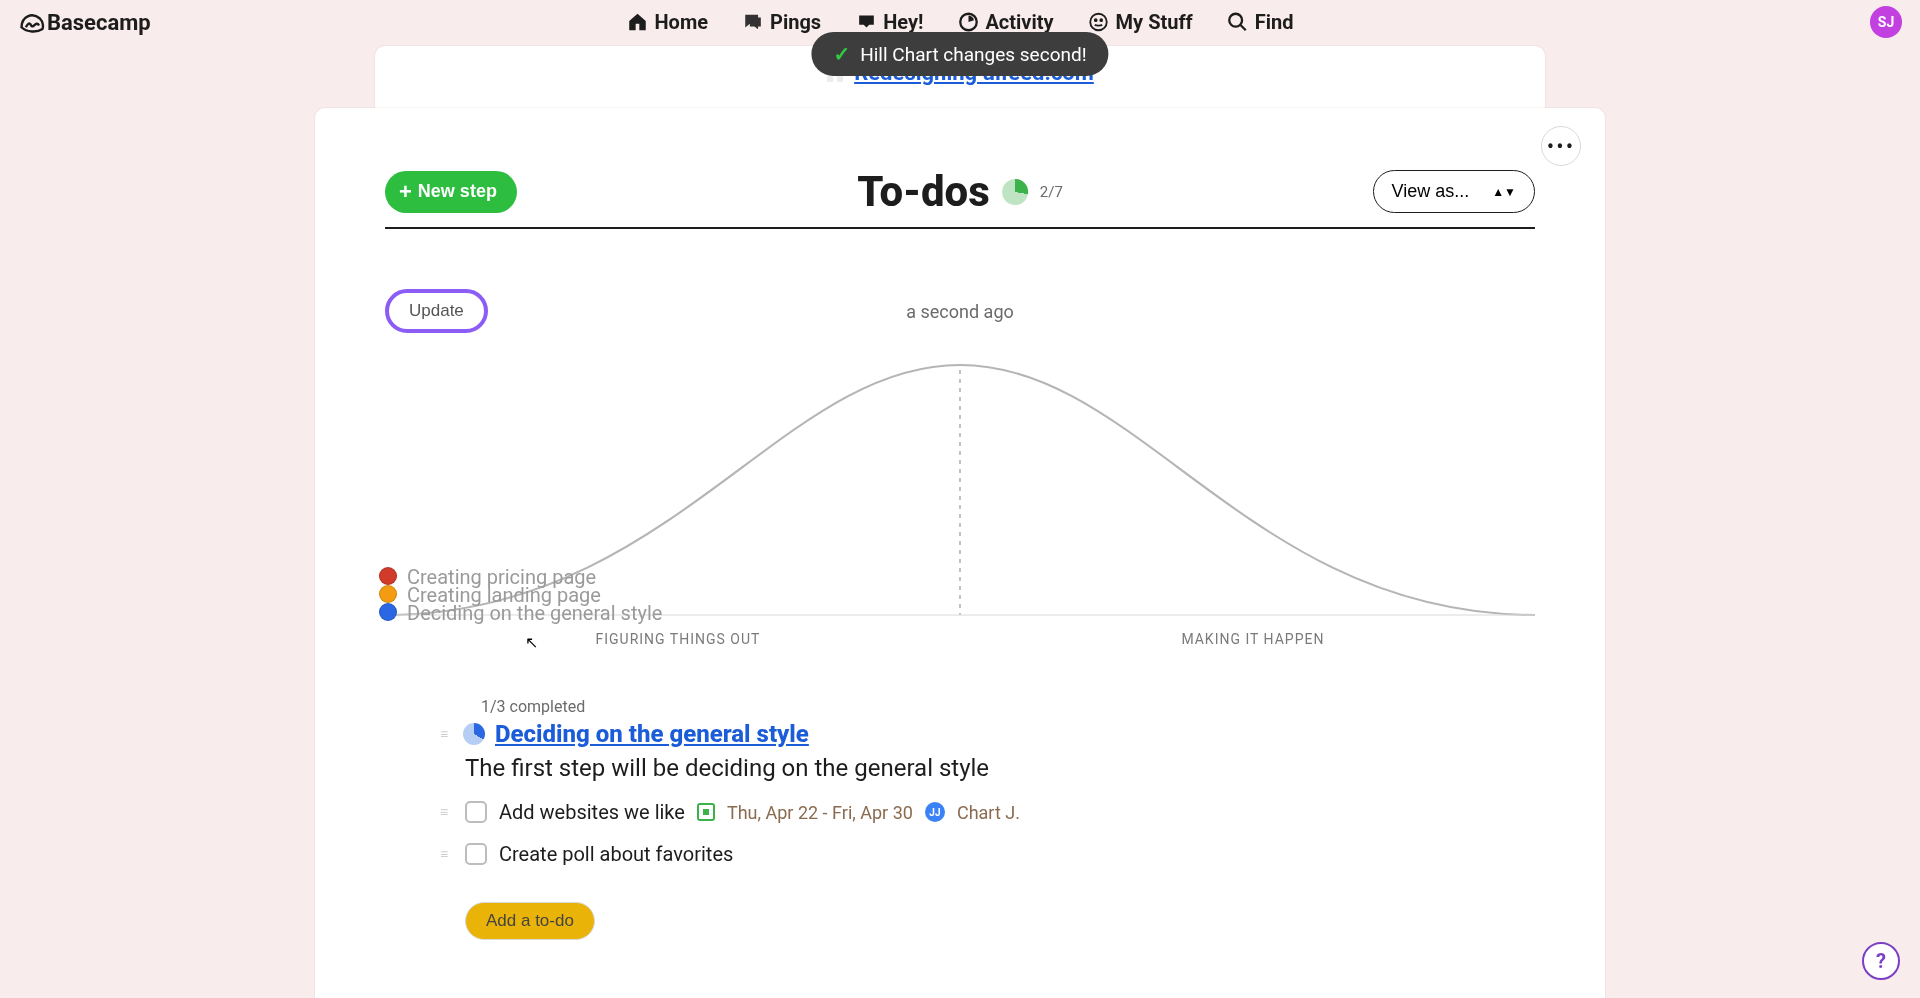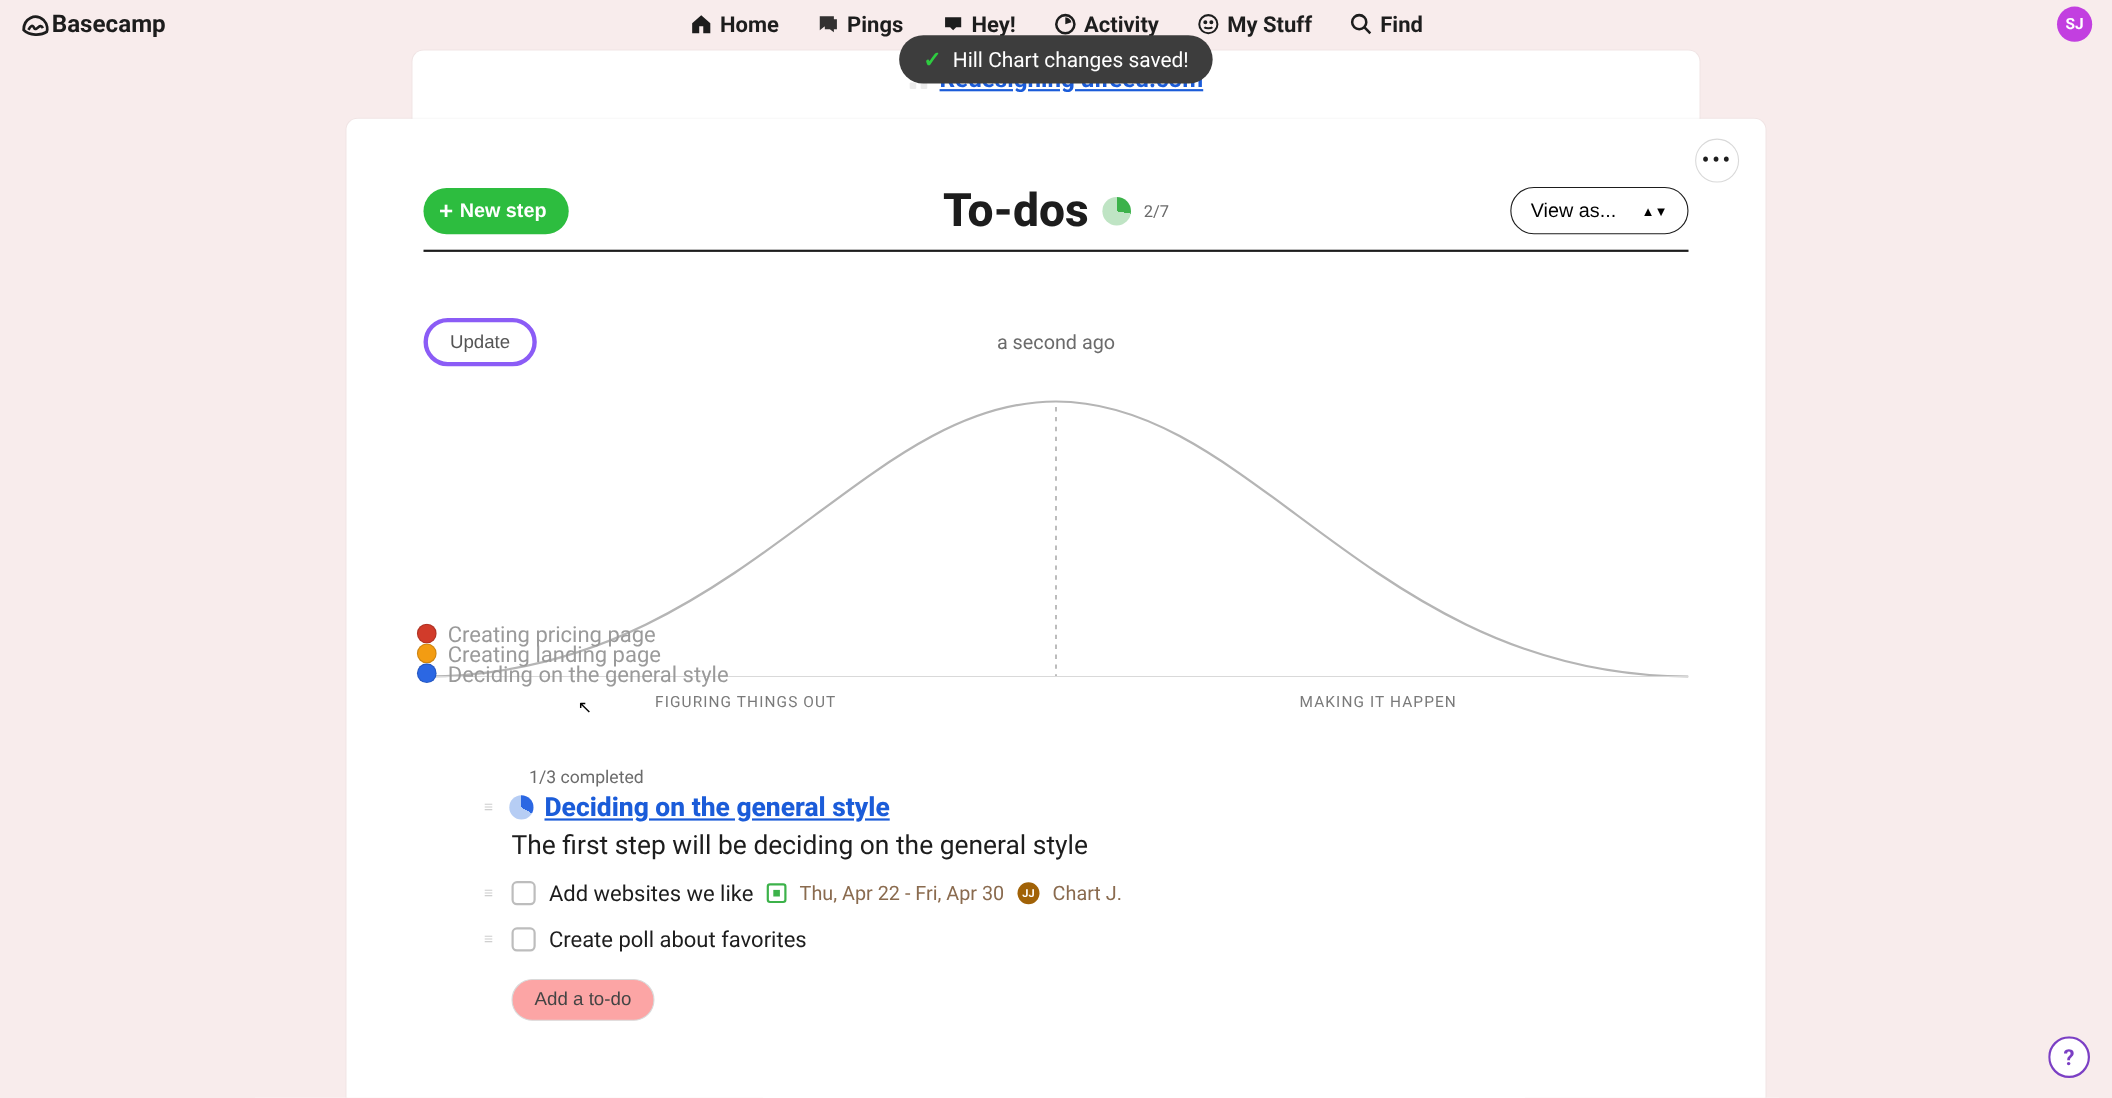--- a/index.html
+++ b/index.html
@@ -284,33 +284,33 @@
       border: 2px solid #3cb24a;
       border-radius: 3px;
       display: inline-flex;
       align-items: center;
       justify-content: center;
     }
     .date-badge span { width: 6px; height: 6px; background: #3cb24a; }
     .date-text { color: #8a6b4f; font-size: 18px; }
     .assignee-dot {
       width: 20px; height: 20px; border-radius: 50%;
-      background: #a16207; color: #fff;
+      background: #3b82f6; color: #fff;
       font-size: 10px; font-weight: 700;
       display: flex; align-items: center; justify-content: center;
     }
     .assignee-name { color: #8a6b4f; font-size: 18px; }
     .add-todo-btn {
       border: 1px solid #d9d9d9;
-      background: #fca5a5;
+      background: #eab308;
       border-radius: 22px;
       padding: 8px 20px;
       font-size: 17px;
       color: #444;
-      margin-top: 24px;
+      margin-top: 36px;
       margin-left: 30px;
       cursor: pointer;
     }
     
     .help-floater {
       position: fixed;
       bottom: 18px;
       right: 20px;
       width: 38px;
       height: 38px;
@@ -380,21 +380,21 @@
         </svg>
       <span>Find</span>
     </div>
   </div>
 
   <div class="avatar">SJ</div>
 </div>
 
 <div class="toast">
   <span class="check">✓</span>
-  <span>Hill Chart changes saved!</span>
+  <span>Hill Chart changes second!</span>
 </div>
 
 <div class="breadcrumb-card">
   <span class="grid-icon">
     <svg width="18" height="18" viewBox="0 0 18 18" fill="#c9c9c9">
         <rect x="1" y="1" width="6" height="6" rx="1"></rect>
         <rect x="11" y="1" width="6" height="6" rx="1"></rect>
         <rect x="1" y="11" width="6" height="6" rx="1"></rect>
         <rect x="11" y="11" width="6" height="6" rx="1"></rect>
       </svg>

